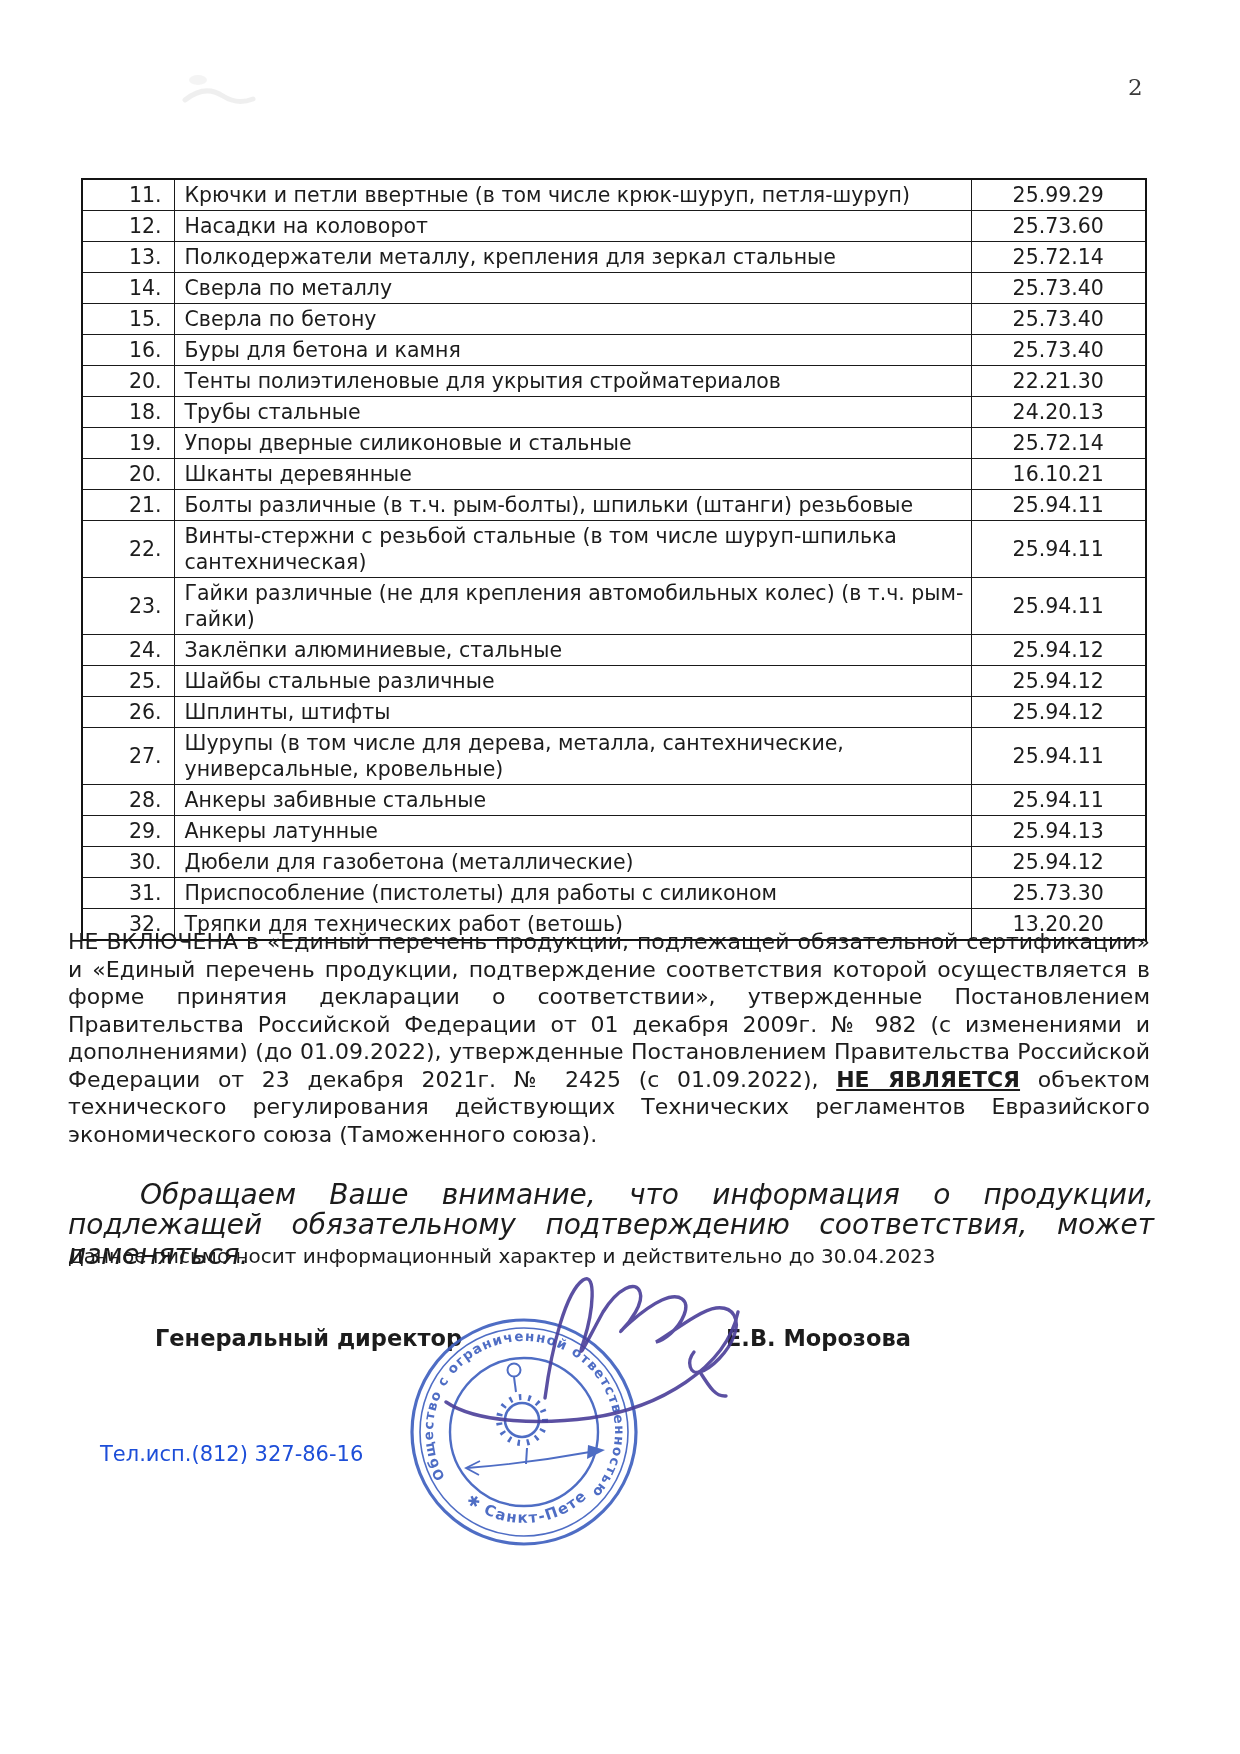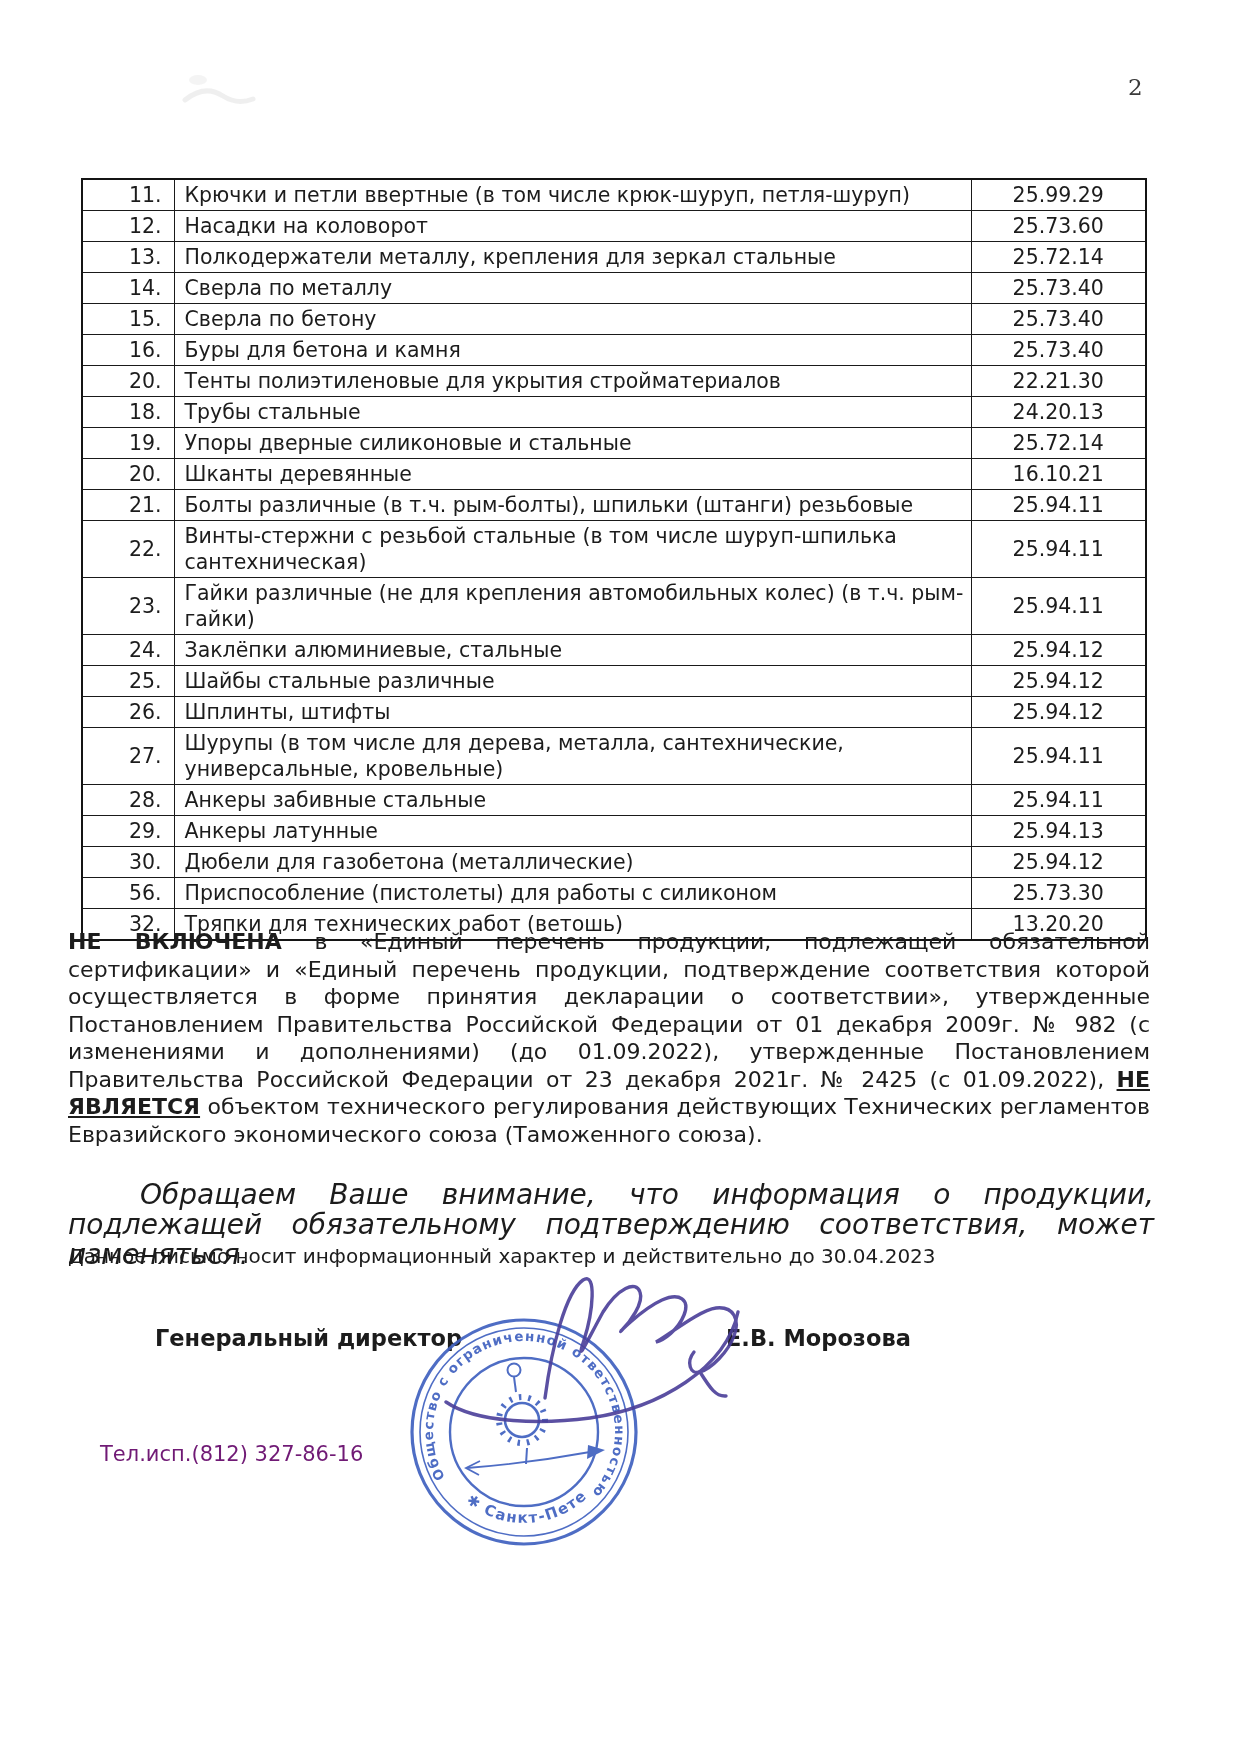--- a/index.html
+++ b/index.html
@@ -26,21 +26,21 @@
     vertical-align:middle;
   }
   td.num-cell  { text-align:right; padding-right:12px; }
   td.desc-cell { padding-left:10px; padding-right:4px;margin-left:48px; }
   td.code-cell { text-align:center; }
 
   .para-main {
     position:absolute; left:68px; top:928px; width:1082px;
     font-size:22px; line-height:27.5px; text-align:justify;
   }
-  .lead-bold { font-weight:bold; }
+  .lead-bold { font-weight:normal; }
   .emph-bold { font-weight:bold; text-decoration:underline; }
 
   .para-italic {
     position:absolute; left:68px; top:1180px; width:1086px;
     font-style:italic; font-size:28px; line-height:30px;
     text-indent:72px; text-align:justify;
   }
   .para-validity {
     position:absolute; left:68px; top:1244px;
     font-weight:normal; font-size:20px;
@@ -48,21 +48,21 @@
   .director-title {
     position:absolute; left:155px; top:1325px;
     font-weight:bold; font-size:22.5px;
   }
   .director-name {
     position:absolute; left:726px; top:1325px;
     font-weight:bold; font-size:22.5px;
   }
   .phone-line {
     position:absolute; left:100px; top:1442px;
-    font-size:21px; color:#701a75;
+    font-size:21px; color:#1d4ed8;
   }
   .stamp-sign-layer { position:absolute; left:390px; top:1250px; }
   .stamp-text { font-family:"DejaVu Sans", sans-serif; font-weight:bold; }
 </style>
 </head>
 <body>
 
 <div class="page">
 
   <svg class="smudge" width="140" height="70">
@@ -173,21 +173,21 @@
           <td class="num-cell">29.</td>
           <td class="desc-cell">Анкеры латунные</td>
           <td class="code-cell">25.94.13</td>
         </tr>
         <tr>
           <td class="num-cell">30.</td>
           <td class="desc-cell">Дюбели для газобетона (металлические)</td>
           <td class="code-cell">25.94.12</td>
         </tr>
         <tr>
-          <td class="num-cell">56.</td>
+          <td class="num-cell">31.</td>
           <td class="desc-cell">Приспособление (пистолеты) для работы с силиконом</td>
           <td class="code-cell">25.73.30</td>
         </tr>
         <tr>
           <td class="num-cell">32.</td>
           <td class="desc-cell">Тряпки для технических работ (ветошь)</td>
           <td class="code-cell">13.20.20</td>
         </tr>
       </tbody>
   </table>

